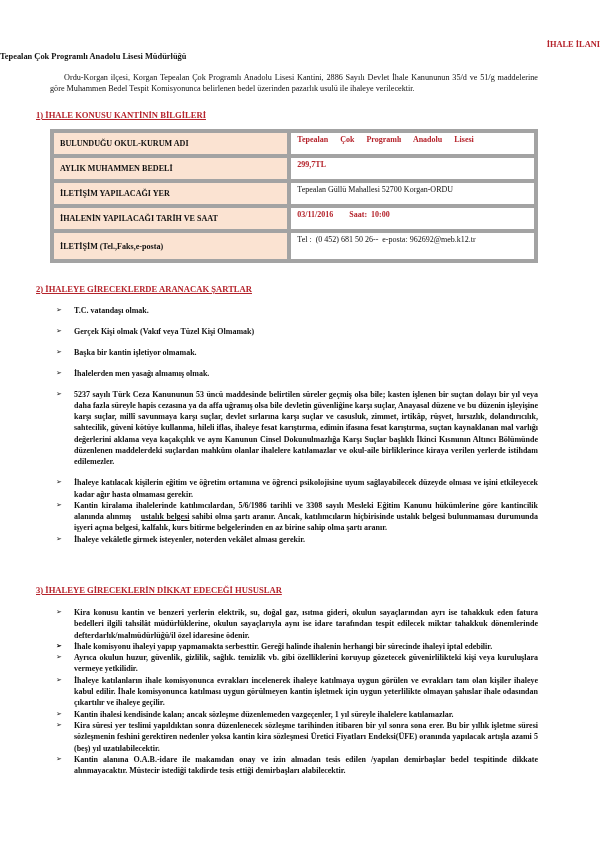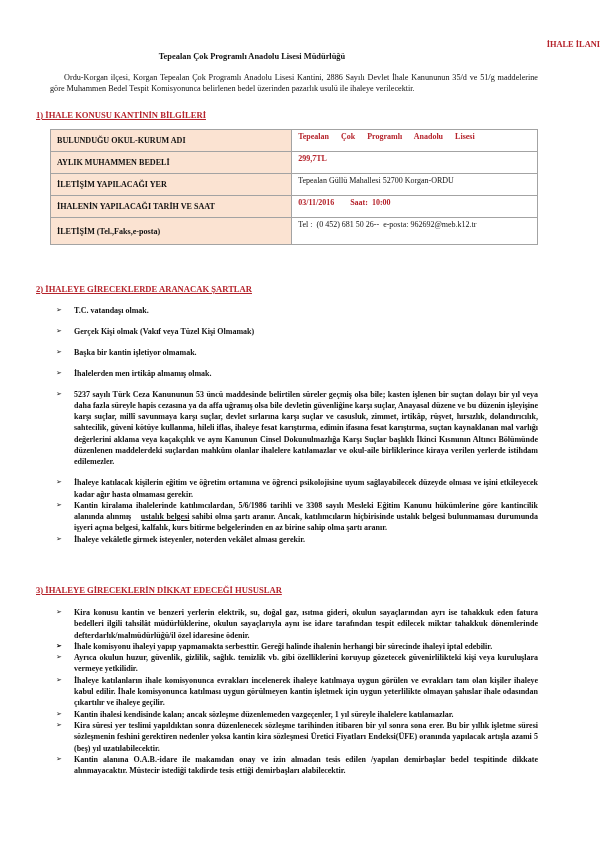--- a/index.html
+++ b/index.html
@@ -1,28 +1,28 @@
 <!DOCTYPE html>
 <html><head>
 <meta charset="utf-8">
 <style>
   html, body { margin: 0; padding: 0; background: #ffffff; }
   body { width: 600px; height: 849px; position: relative; overflow: hidden;
          font-family: "Liberation Serif", "DejaVu Serif", serif; color: #111; }
   .title { position: absolute; top: 40px; left: 0; width: 600px; text-align: right;
            font-weight: bold; font-size: 8.4px; color: #b5232b; }
-  .subtitle { position: absolute; top: 52px; left: 0; width: 504px; text-align: center;
+  .subtitle { position: absolute; top: 52px; left: 0; width: 504px; text-align: left;
               font-weight: bold; font-size: 8.4px; color: #111; }
   .intro { position: absolute; top: 72px; left: 50px; width: 488px; font-size: 8.2px;
            line-height: 11px; text-align: justify; text-indent: 14px; }
   .section-h { position: absolute; left: 36px; font-weight: bold; font-size: 8.6px;
                color: #b5232b; text-decoration: underline; }
   table.info { position: absolute; top: 129px; left: 50px; width: 488px; border-collapse: collapse;
                font-size: 8px; }
-  table.info td { border: 1px solid #a3a3a3; padding: 2px 4px 2px 6px; vertical-align: top; height: 17px; }
+  table.info td { border: 4px solid #a3a3a3; padding: 2px 4px 2px 6px; vertical-align: top; height: 17px; }
   table.info td.lbl { background: #fbe3d2; font-weight: bold; width: 237px; vertical-align: middle; font-size: 8.1px; }
   table.info td.val { background: #fff; width: 237px; }
   td.red { color: #b5232b; font-weight: bold; margin-top: 47px; }
   .bullets { position: absolute; left: 56px; width: 482px; margin: 0; padding: 0; list-style: none; }
   .bullets li { position: relative; padding-left: 18px; font-weight: bold; font-size: 8px;
                 line-height: 11.3px; text-align: justify; }
   .bullets li .arrow { position: absolute; left: 0; top: 0; font-weight: normal; font-size: 7px; }
   .b2 li { margin-bottom: 9.6px; }
   .b2 li.tight { margin-bottom: 0; }
   .u { text-decoration: underline; padding-left: 7px; }
@@ -61,21 +61,21 @@
       </tr>
     </tbody>
   </table>
 
   <div class="section-h" style="top:284px">2) İHALEYE GİRECEKLERDE ARANACAK ŞARTLAR</div>
 
   <ul class="bullets b2" style="top:305px">
     <li><span class="arrow">➢</span><span>T.C. vatandaşı olmak.</span></li>
     <li><span class="arrow">➢</span><span>Gerçek Kişi olmak (Vakıf veya Tüzel Kişi Olmamak)</span></li>
     <li><span class="arrow">➢</span><span>Başka bir kantin işletiyor olmamak.</span></li>
-    <li><span class="arrow">➢</span><span>İhalelerden men irtikâp almamış olmak.</span></li>
+    <li><span class="arrow">➢</span><span>İhalelerden men yasağı almamış olmak.</span></li>
     <li><span class="arrow">➢</span><span>5237 sayılı Türk Ceza Kanununun 53 üncü maddesinde belirtilen süreler geçmiş olsa bile; kasten işlenen bir suçtan dolayı bir yıl veya daha fazla süreyle hapis cezasına ya da affa uğramış olsa bile devletin güvenliğine karşı suçlar, Anayasal düzene ve bu düzenin işleyişine karşı suçlar, millî savunmaya karşı suçlar, devlet sırlarına karşı suçlar ve casusluk, zimmet, irtikâp, rüşvet, hırsızlık, dolandırıcılık, sahtecilik, güveni kötüye kullanma, hileli iflas, ihaleye fesat karıştırma, edimin ifasına fesat karıştırma, suçtan kaynaklanan mal varlığı değerlerini aklama veya kaçakçılık ve aynı Kanunun Cinsel Dokunulmazlığa Karşı Suçlar başlıklı İkinci Kısmının Altıncı Bölümünde düzenlenen maddelerdeki suçlardan mahkûm olanlar ihalelere katılamazlar ve okul-aile birliklerince kiraya verilen yerlerde istihdam edilemezler.</span></li>
     <li class="tight"><span class="arrow">➢</span><span>İhaleye katılacak kişilerin eğitim ve öğretim ortamına ve öğrenci psikolojisine uyum sağlayabilecek düzeyde olması ve işini etkileyecek kadar ağır hasta olmaması gerekir.</span></li>
     <li class="tight"><span class="arrow">➢</span><span>Kantin kiralama ihalelerinde katılımcılardan, 5/6/1986 tarihli ve 3308 sayılı Mesleki Eğitim Kanunu hükümlerine göre kantincilik alanında alınmış </span><span class="u">ustalık belgesi</span><span> sahibi olma şartı aranır. Ancak, katılımcıların hiçbirisinde ustalık belgesi bulunmaması durumunda işyeri açma belgesi, kalfalık, kurs bitirme belgelerinden en az birine sahip olma şartı aranır.</span></li>
     <li class="tight"><span class="arrow">➢</span><span>İhaleye vekâletle girmek isteyenler, noterden vekâlet alması gerekir.</span></li>
   </ul>
 
   <div class="section-h" style="top:585px">3) İHALEYE GİRECEKLERİN DİKKAT EDECEĞİ HUSUSLAR</div>
 
   <ul class="bullets" style="top:607px">
     <li><span class="arrow">➢</span><span>Kira konusu kantin ve benzeri yerlerin elektrik, su, doğal gaz, ısıtma gideri, okulun sayaçlarından ayrı ise tahakkuk eden fatura bedelleri ilgili tahsilât müdürlüklerine, okulun sayaçlarıyla aynı ise idare tarafından tespit edilecek miktar tahakkuk dönemlerinde defterdarlık/malmüdürlüğü/il özel idaresine ödenir.</span></li>

